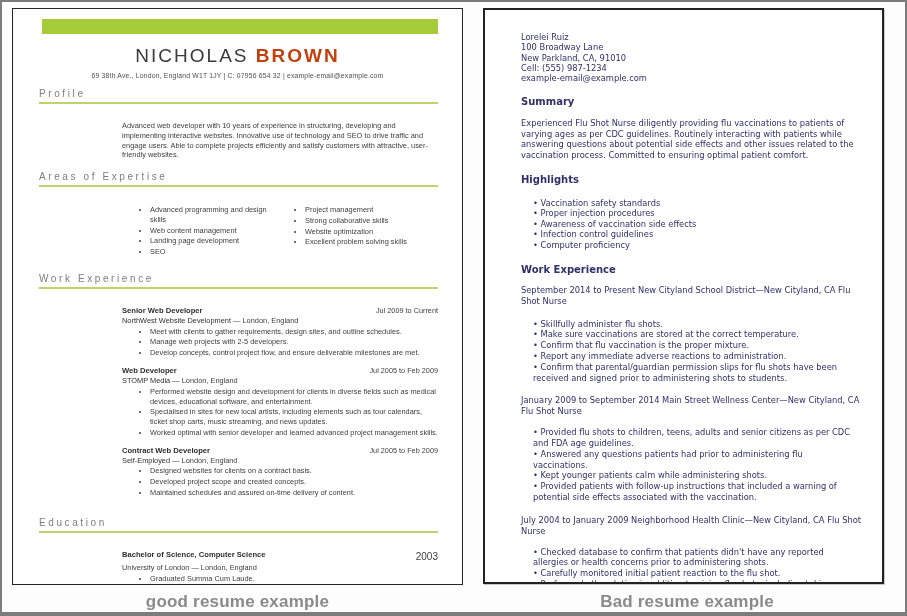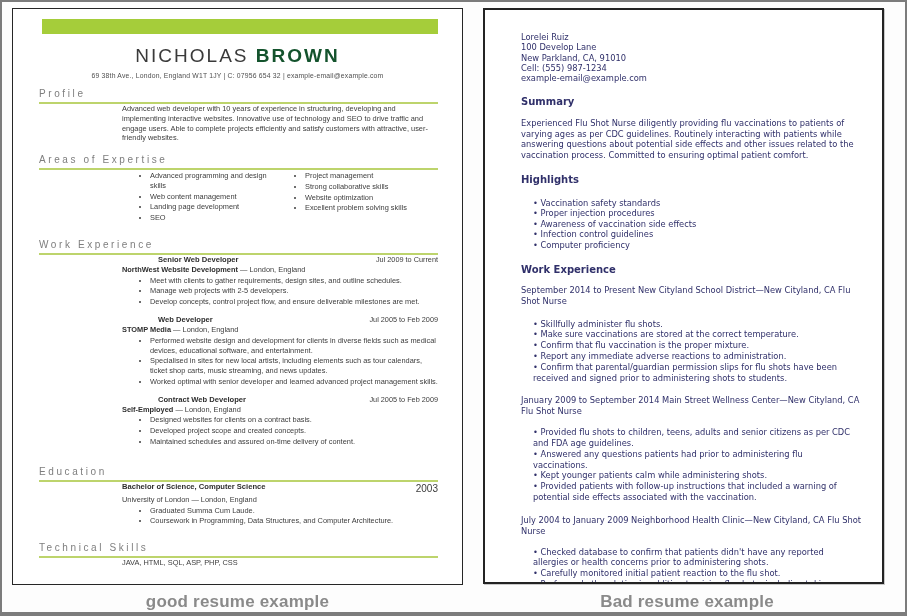--- a/index.html
+++ b/index.html
@@ -13,38 +13,38 @@
     overflow:hidden;
   }
 
   
   .page-left {
     position:absolute; left:10px; top:6px; width:451px; height:577px;
     background:#fff; border:1px solid #262626; overflow:hidden;
   }
   .green-bar { margin:10px 24px 0 29px; height:15px; background:#a5cd3a; }
   .gr-name { text-align:center; margin-top:11px; font-size:19px; letter-spacing:2px; color:#3a3a3a; }
-  .gr-name .last { font-weight:bold; color:#14532d; }
+  .gr-name .last { font-weight:bold; color:#c2410c; }
   .gr-contact { text-align:center; margin-top:5px; font-size:6.8px; color:#4f4f4f; letter-spacing:.2px; }
   .gr-body { margin:7px 24px 0 26px; color:#3a3a3a; }
   .gr-sec-head {
     font-size:10px; font-weight:normal; color:#7e7e7e; letter-spacing:2.6px;
     padding:2px 0 3px; border-bottom:2px solid #bdd46c; margin-top:7px;
   }
-  .gr-sec-content { padding:0 0 2px 83px; font-size:7.4px; line-height:1.32; color:#3c3c3c; }
+  .gr-sec-content { padding:17px 0 2px 83px; font-size:7.4px; line-height:1.32; color:#3c3c3c; }
   .gr-sec-content ul { margin:1px 0 5px; padding-left:28px; }
   .gr-sec-content li { margin-bottom:1px; }
   .cols { display:flex; }
   .col1 { width:155px; }
   .col2 { flex:1; }
   .job { margin-bottom:8px; }
-  .job-head { display:flex; justify-content:space-between; align-items:baseline;margin-left:36px; }
+  .job-head { display:flex; justify-content:space-between; align-items:baseline; }
   .job-title { font-weight:bold; font-size:7.6px; color:#2e2e2e; }
   .job-dates { font-size:7.3px; color:#3c3c3c; }
-  .job-sub .co { font-weight:bold; color:#2e2e2e; }
+  .job-sub .co { font-weight:normal; color:#2e2e2e; }
   .edu-head { display:flex; justify-content:space-between; align-items:flex-start; }
   .edu-degree { font-weight:bold; font-size:7.6px; color:#2e2e2e; }
   .edu-year { font-size:10px; }
   .skills div { margin-bottom:3.5px; }
 
   
   .page-right {
     position:absolute; left:481px; top:6px; width:401px; height:576px;
     background:#fff; border:2px solid #232323; box-shadow:1px 1px 0 #c9c9c9;
     overflow:hidden;
@@ -192,21 +192,21 @@
 
     </div>
   </div>
 
   <div class="page-right">
     <div class="rp">
 
       <div class="rp-contact">
 
       <div>Lorelei Ruiz</div>
-          <div>100 Develop Lane</div>
+          <div>100 Broadway Lane</div>
           <div>New Parkland, CA, 91010</div>
           <div>Cell: (555) 987-1234</div>
           <div>example-email@example.com</div>
         </div>
 
       <div class="rp-h">Summary</div>
       <p>Experienced Flu Shot Nurse diligently providing flu vaccinations to patients of varying ages as per CDC guidelines. Routinely interacting with patients while answering questions about potential side effects and other issues related to the vaccination process. Committed to ensuring optimal patient comfort.</p>
 
       <div class="rp-h">Highlights</div>
       <div class="bullets tight">

